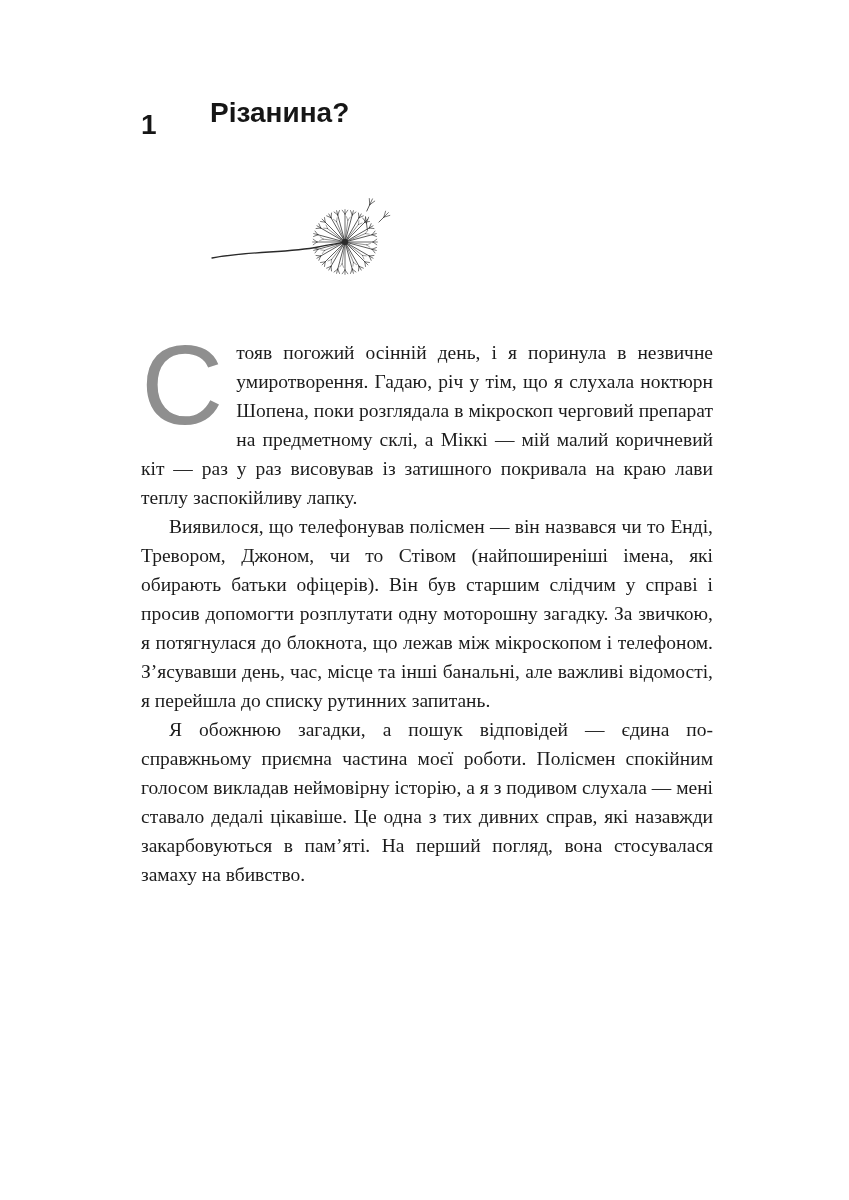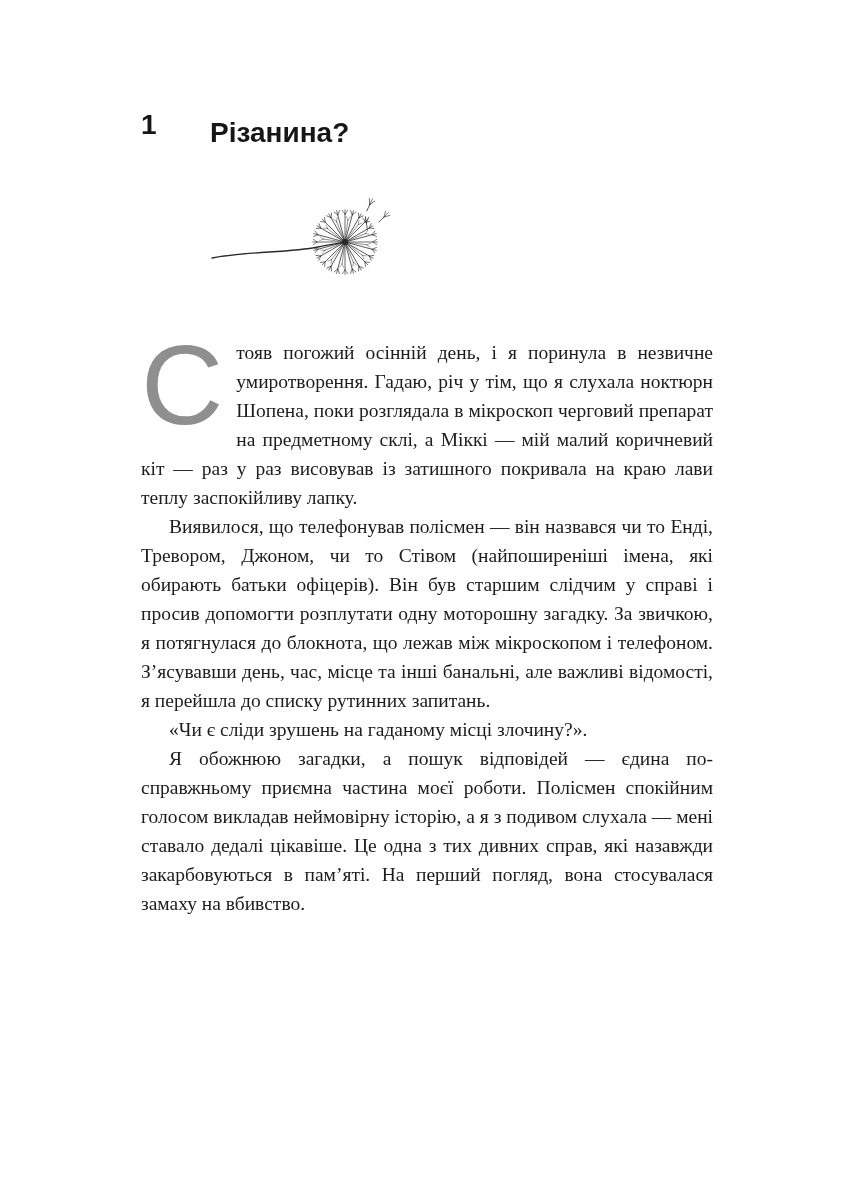--- a/index.html
+++ b/index.html
@@ -22,21 +22,21 @@
     top: 110px;
     font-family: "Liberation Sans", sans-serif;
     font-weight: 700;
     font-size: 28px;
     line-height: 30px;
     color: #161616;
   }
   .chapter-title {
     position: absolute;
     left: 210px;
-    top: 118px;
+    top: 98px;
     font-family: "Liberation Sans", sans-serif;
     font-weight: 700;
     font-size: 28px;
     line-height: 30px;
     color: #161616;
   }
   .illustration {
     position: absolute;
     left: 210px;
     top: 190px;
@@ -152,18 +152,17 @@
     <use href="#seed" transform="translate(156,30) rotate(-8)"></use>
   </svg>
 
   <div class="body-text">
 
     <p class="lead">
       <span class="dropcap">С</span><span class="lead-bold">тояв</span><span> погожий осінній день, і я поринула в незвичне умиротворення. Гадаю, річ у тім, що я слухала ноктюрн Шопена, поки розглядала в мікроскоп черговий препарат на предметному склі, а Міккі — мій малий коричневий кіт — раз у раз висовував із затишного покривала на краю лави теплу заспокійливу лапку.</span>
     </p>
 
     <p>Виявилося, що телефонував полісмен — він назвався чи то Енді, Тревором, Джоном, чи то Стівом (найпоширеніші імена, які обирають батьки офіцерів). Він був старшим слідчим у справі і просив допомогти розплутати одну моторошну загадку. За звичкою, я потягнулася до блокнота, що лежав між мікроскопом і телефоном. З’ясувавши день, час, місце та інші банальні, але важливі відомості, я перейшла до списку рутинних запитань.</p>
-    <p>«Чи є сліди зрушень на гаданому місці злочину?».</p>
     <p>Я обожнюю загадки, а пошук відповідей — єдина по-справжньому приємна частина моєї роботи. Полісмен спокійним голосом викладав неймовірну історію, а я з подивом слухала — мені ставало дедалі цікавіше. Це одна з тих дивних справ, які назавжди закарбовуються в пам’яті. На перший погляд, вона стосувалася замаху на вбивство.</p>
 
   </div>
 
 </div>
 
 </body></html>

